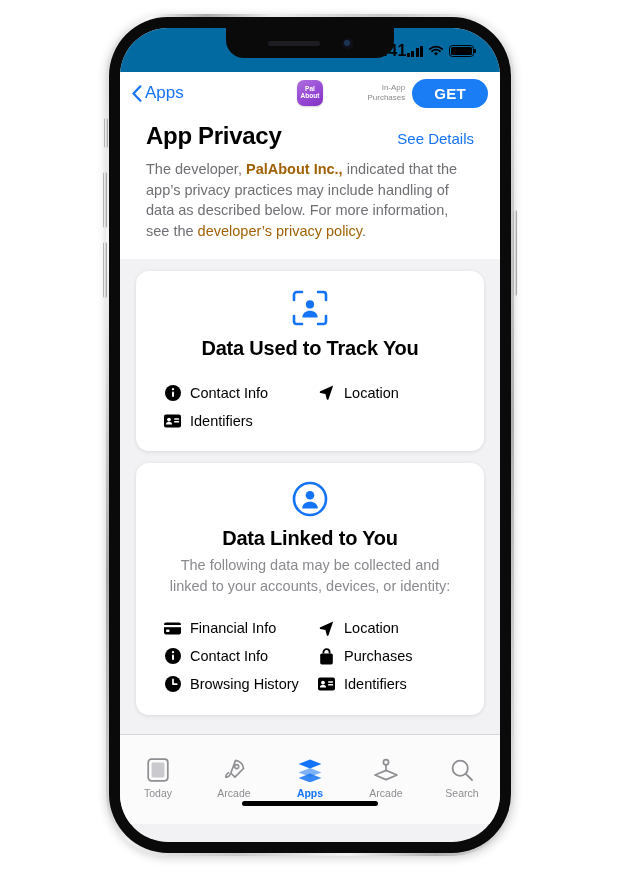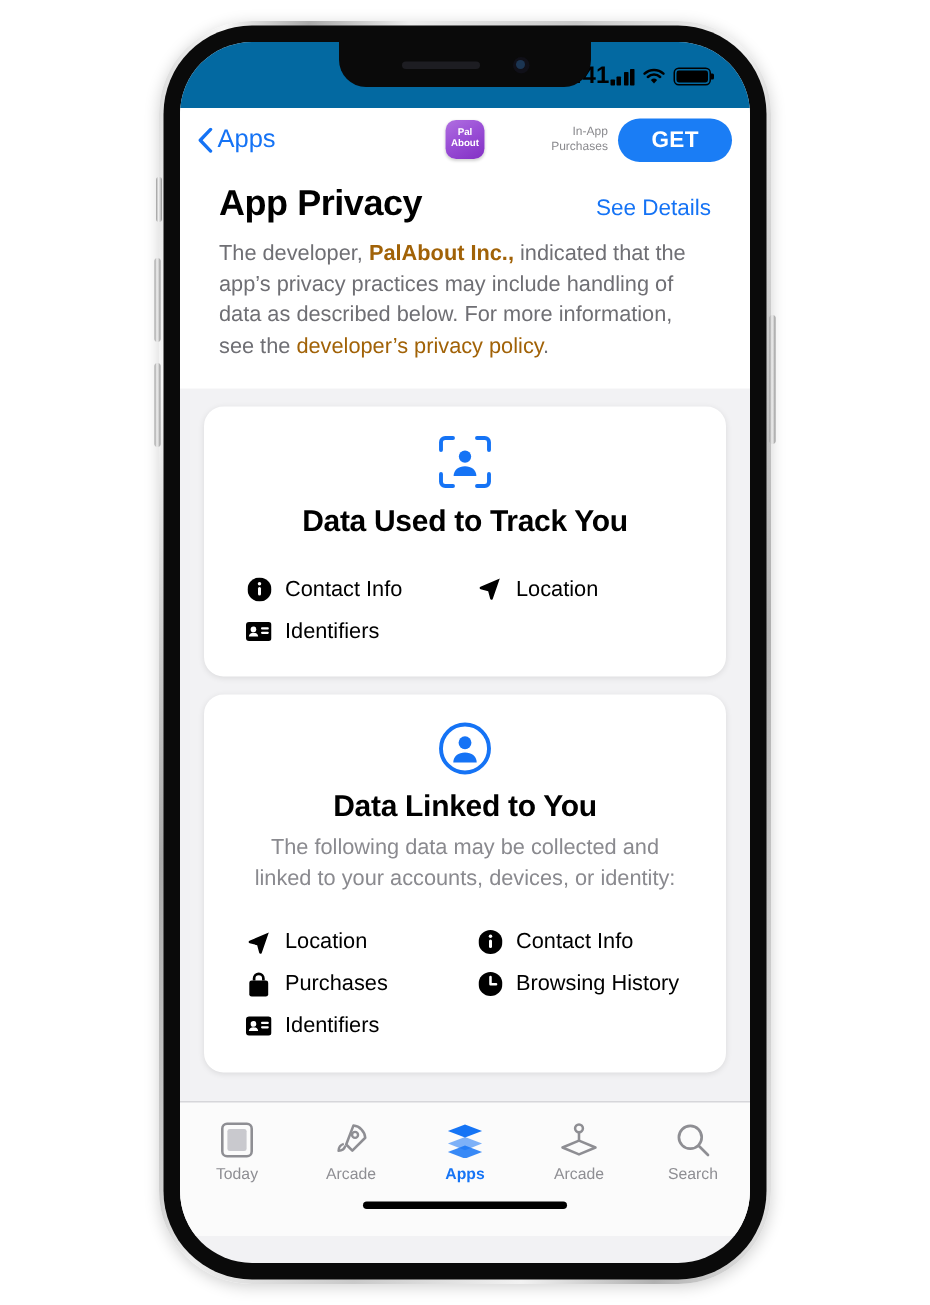--- a/index.html
+++ b/index.html
@@ -275,21 +275,21 @@
     color: #000;
   }
 
   
   .tabbar {
     background: #fbfbfbfa;
     border-top: .5px solid #d6d6da;
     height: 64px;
     display: flex;
     align-items: flex-start;
-    padding-top: 12px;
+    padding-top: 22px;
   }
   .tab {
     flex: 1;
     display: flex;
     flex-direction: column;
     align-items: center;
     gap: 4px;
     cursor: pointer;
   }
   .tab-ico { height: 26px; display: flex; align-items: center; }
@@ -438,20 +438,30 @@
           <svg width="36" height="36" viewBox="0 0 36 36">
             <circle cx="18" cy="18" r="16" stroke="#1573f5" stroke-width="2.6" fill="none"></circle>
             <circle cx="18" cy="14.2" r="4.3" fill="#1573f5"></circle>
             <path d="M10.2 27.4c0-4.3 3.5-6.7 7.8-6.7s7.8 2.4 7.8 6.7z" fill="#1573f5"></path>
           </svg>
         </div>
         <div class="card-title">Data Linked to You</div>
         <div class="card-desc">The following data may be collected and linked to your accounts, devices, or identity:</div>
         <div class="cat-grid">
 
+          <div class="cat">
+            <span class="cat-ico">
+              <svg width="17" height="13" viewBox="0 0 17 13">
+                  <rect x="0" y="0.4" width="17" height="12.2" rx="2" fill="#000"></rect>
+                  <rect x="0" y="3" width="17" height="2.2" fill="#fff"></rect>
+                  <rect x="2" y="7.6" width="3.6" height="2.4" rx="1.1" fill="#fff"></rect>
+                </svg>
+            </span>
+            <span class="cat-label">Financial Info</span>
+          </div>
 
           <div class="cat">
             <span class="cat-ico">
               <svg width="17" height="17" viewBox="0 0 17 17">
                   <path d="M15.2 1.6 2.3 7.2c-.8.35-.7 1.5.15 1.7l5 1.2 1.35 5.1c.22.83 1.35.9 1.68.1L15.2 1.6z" fill="#000"></path>
                 </svg>
             </span>
             <span class="cat-label">Location</span>
           </div>
 

